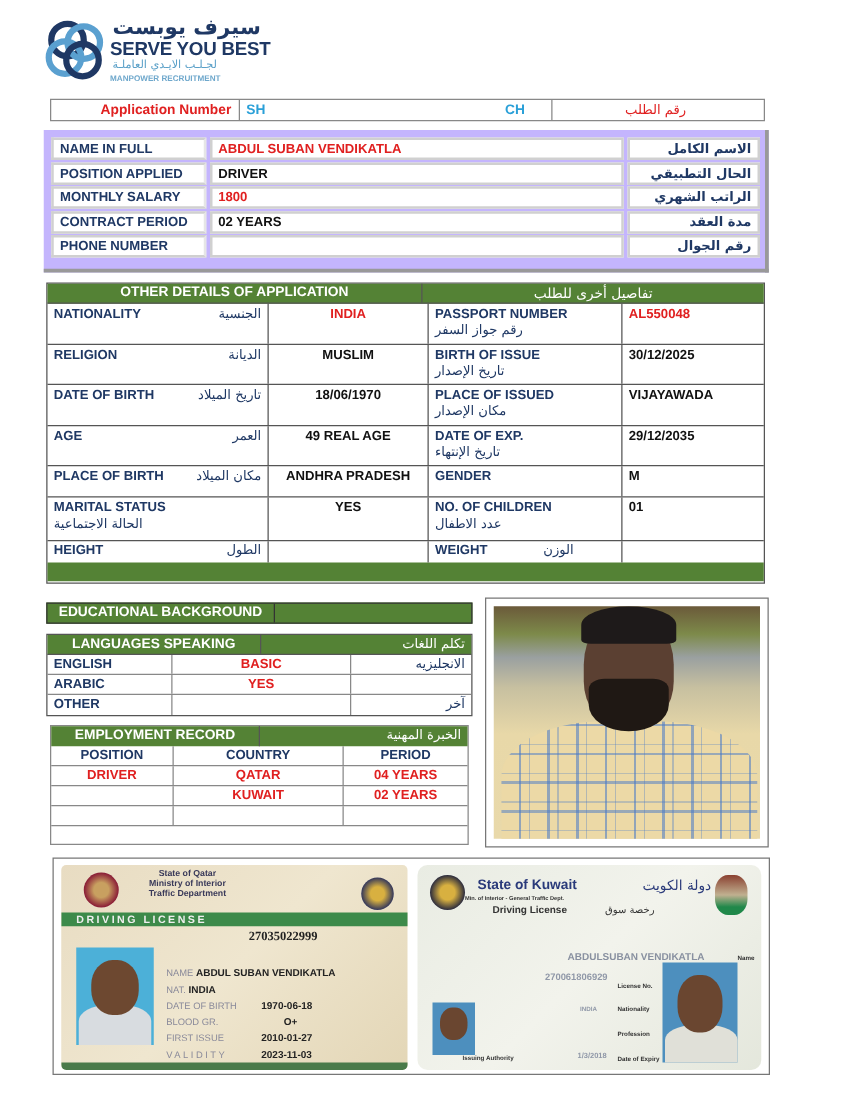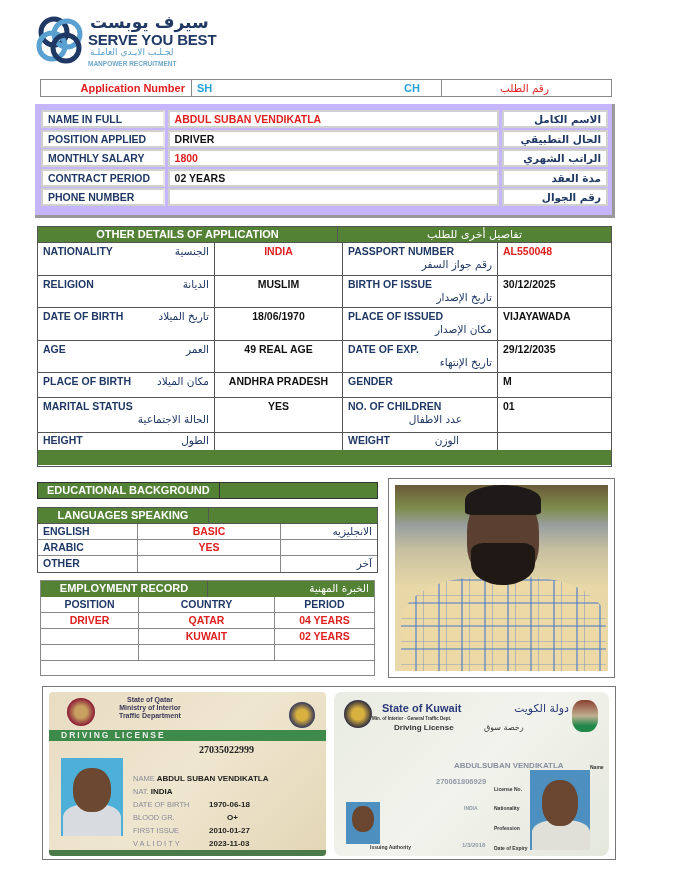--- a/index.html
+++ b/index.html
@@ -32,21 +32,21 @@
   .ohead .r { flex: 1; text-align: center; line-height: 15px; font-family: "DejaVu Sans", sans-serif; font-weight: normal; font-size: 11px; }
   .orow { display: flex; border-bottom: 1px solid #555; font-size: 10.5px; font-weight: bold; }
   .orow > div { padding: 2px 5px; position: relative; }
   .orow .c1 { width: 177px; border-right: 1px solid #555; color: #1f3864; }
   .orow .c2 { width: 128px; border-right: 1px solid #555; text-align: center; color: #111; }
   .orow .c3 { width: 155px; border-right: 1px solid #555; color: #1f3864; }
   .orow .c4 { flex: 1; color: #111; }
   .red { color: #e02020 !important; }
   .arx { font-family: "DejaVu Sans", sans-serif; font-weight: normal; font-size: 10.5px; color: #1f3864; }
   .ar-right { position: absolute; right: 5px; top: 2px; }
-  .ar-below { display: block; text-align: right; margin-top: 1px; }
+  .ar-below { display: block; text-align: left; margin-top: 1px; }
   .ofoot { height: 15px; }
 
   .edu { left: 37px; top: 482px; width: 341px; height: 17px; border: 1px solid #333; display: flex; font-size: 11px; font-weight: bold; }
   .edu .l { width: 182px; border-right: 1px solid #333; padding-left: 9px; line-height: 15px; }
 
   .lang { left: 37px; top: 507px; width: 341px; height: 66px; border: 1px solid #555; }
   .lhead { display: flex; height: 16px; font-size: 11px; font-weight: bold; border-bottom: 1px solid #555; }
   .lhead .l { width: 171px; text-align: center; line-height: 15px; border-right: 1px solid #555; }
   .lhead .r { flex: 1; text-align: right; padding-right: 5px; line-height: 15px; font-family: "DejaVu Sans", sans-serif; font-weight: normal; font-size: 10.5px; }
   .lrow { display: flex; height: 16px; border-bottom: 1px solid #888; font-size: 10.5px; font-weight: bold; line-height: 15px; }
@@ -213,20 +213,21 @@
 </div>
 
 <div class="abs edu green">
   <div class="l">EDUCATIONAL BACKGROUND</div>
   <div style="flex:1"></div>
 </div>
 
 <div class="abs lang">
   <div class="lhead green">
     <div class="l">LANGUAGES SPEAKING</div>
+    <div class="r">تكلم اللغات</div>
   </div>
   <div class="lrow">
     <div class="c1">ENGLISH</div>
     <div class="c2">BASIC</div>
     <div class="c3">الانجليزيه</div>
   </div>
   <div class="lrow">
     <div class="c1">ARABIC</div>
     <div class="c2">YES</div>
     <div class="c3"></div>

